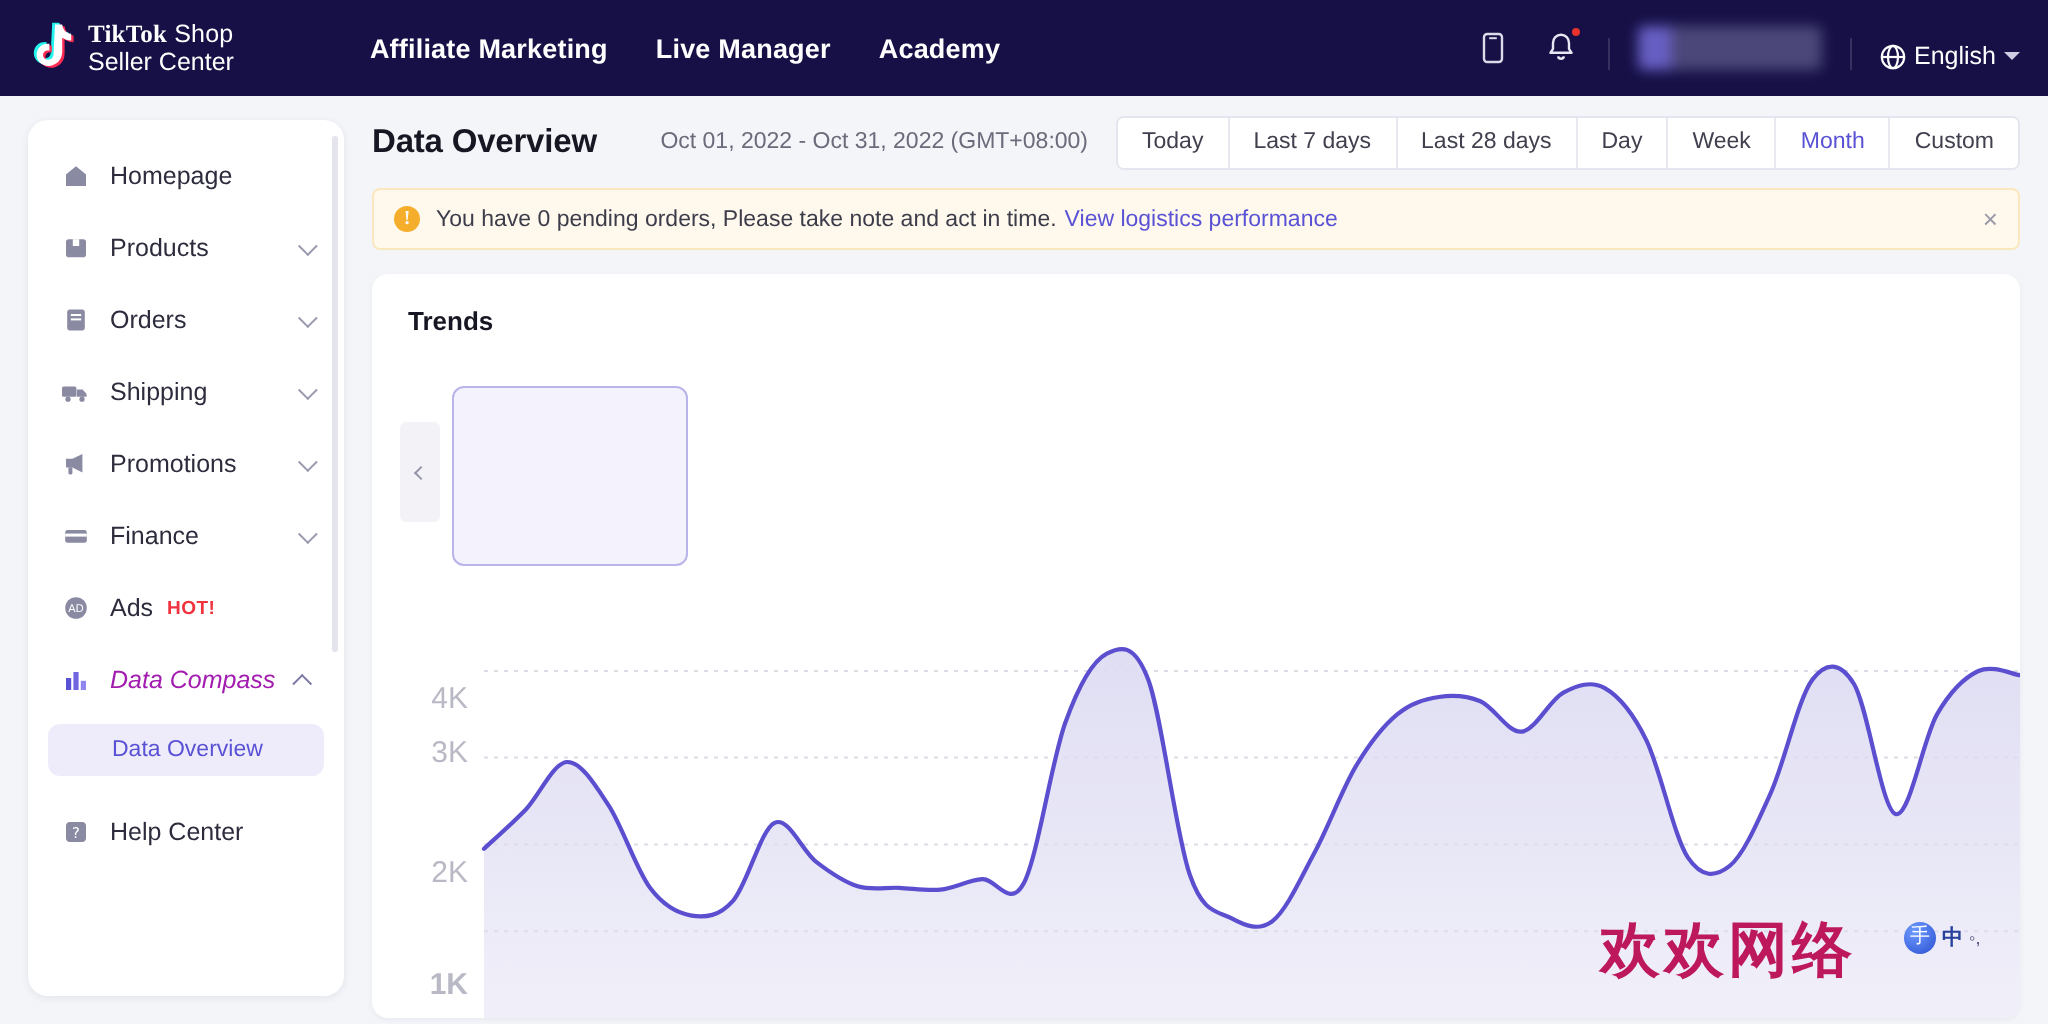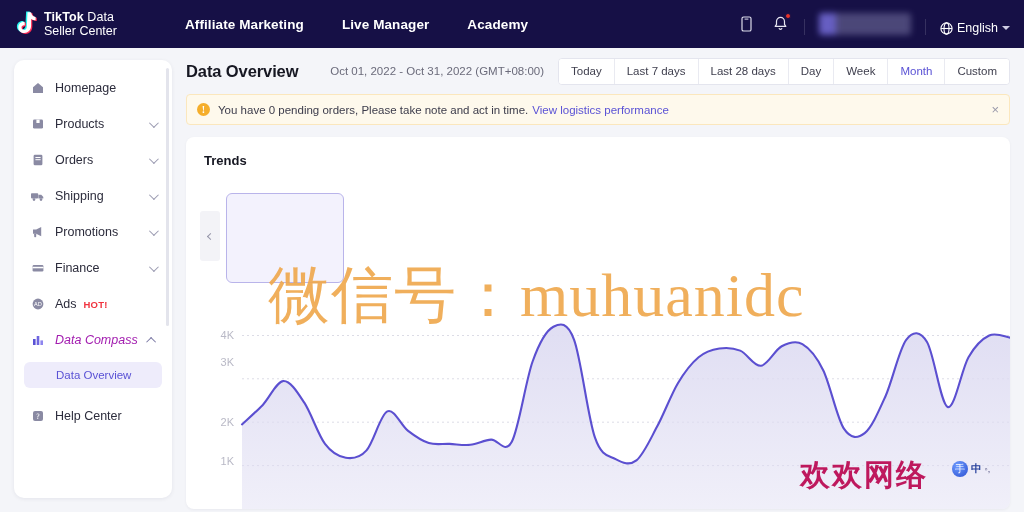--- a/index.html
+++ b/index.html
@@ -15,23 +15,23 @@
   .topnav {
     position: absolute; top: 0; left: 0; width: 1024px; height: 48px;
     background: #161046;
     display: flex; align-items: center;
   }
   .brand { display: flex; align-items: center; margin-left: 14px; }
   .tiktok-note { position: relative; width: 25px; height: 27px; margin-right: 5px; }
   .tiktok-note svg { position: absolute; top: 0; left: 0; }
   .brand-text { line-height: 1.12; color: #fff; }
   .brand-l1 { font-size: 12.5px; letter-spacing: .1px; }
-  .brand-l1 b { font-weight: 700; }
+  .brand-l1 b { font-weight: 700; font-family: Liberation Serif, serif; }
   .brand-l2 { font-size: 12.5px; font-weight: 400; }
-  .navlinks { display: flex; align-items: flex-end; margin-left: 68px; gap: 38px; }
+  .navlinks { display: flex; align-items: flex-end; margin-left: 68px; gap: 24px; }
   .navlink {
     color: #fff; font-size: 13.5px; font-weight: 700; letter-spacing: .1px;
     cursor: pointer; white-space: nowrap;
   }
   .nav-right {
     margin-left: auto; display: flex; align-items: flex-end;
     gap: 14px; margin-right: 14px;
   }
   .ic-btn { position: relative; width: 20px; height: 22px; cursor: pointer; display:flex; align-items:center; justify-content:center; }
   .badge-dot {
@@ -127,21 +127,21 @@
     width: 5px; height: 5px; border-left: 1.2px solid #9595a8; border-bottom: 1.2px solid #9595a8;
     transform: rotate(45deg); display:block;
   }
   .metric-card {
     position: absolute; left: 40px; top: 56px; width: 118px; height: 90px;
     border: 1px solid #b9b4ea; background: #f3f2fd; border-radius: 6px; cursor: pointer;
   }
 
   .chart-wrap { position: absolute; left: 0; top: 176px; width: 824px; height: 196px; }
   .chart-svg { position: absolute; left: 0; top: 0; }
-  .ytick { position: absolute; font-size: 11px; color: #b9b9c6; right: 0; }
+  .ytick { position: absolute; font-size: 15px; color: #b9b9c6; right: 0; margin-top: 12px; }
 
   
   .wm-main {
     position: absolute; left: 268px; top: 253px;
     font-family: "Liberation Serif", serif; font-size: 62px;
     color: #efa94f; opacity: .92; white-space: nowrap; letter-spacing: 1px;
     pointer-events: none;
   }
   .wm-red {
     position: absolute; left: 800px; top: 455px;
@@ -169,21 +169,21 @@
   <div class="topnav">
     <div class="brand">
       <div class="tiktok-note">
         <svg width="25" height="27" viewBox="0 0 25 27">
           <path d="M13.5 1.2h3.6c.3 2.6 1.9 4.4 4.5 4.7v3.3c-1.6.1-3.1-.4-4.5-1.3v6.9c0 4.3-3.2 7.2-6.9 7.2-3.2 0-5.9-2.4-5.9-5.6 0-3.5 2.9-6 6.4-5.5v3.5c-1.7-.5-3.2.6-3.2 2.1 0 1.4 1.2 2.4 2.6 2.4 1.6 0 2.7-1.2 2.7-3.1z" fill="#25f4ee" transform="translate(-1.4,-.8)"></path>
           <path d="M13.5 1.2h3.6c.3 2.6 1.9 4.4 4.5 4.7v3.3c-1.6.1-3.1-.4-4.5-1.3v6.9c0 4.3-3.2 7.2-6.9 7.2-3.2 0-5.9-2.4-5.9-5.6 0-3.5 2.9-6 6.4-5.5v3.5c-1.7-.5-3.2.6-3.2 2.1 0 1.4 1.2 2.4 2.6 2.4 1.6 0 2.7-1.2 2.7-3.1z" fill="#fe2c55" transform="translate(1.2,.9)"></path>
           <path d="M13.5 1.2h3.6c.3 2.6 1.9 4.4 4.5 4.7v3.3c-1.6.1-3.1-.4-4.5-1.3v6.9c0 4.3-3.2 7.2-6.9 7.2-3.2 0-5.9-2.4-5.9-5.6 0-3.5 2.9-6 6.4-5.5v3.5c-1.7-.5-3.2.6-3.2 2.1 0 1.4 1.2 2.4 2.6 2.4 1.6 0 2.7-1.2 2.7-3.1z" fill="#ffffff"></path>
         </svg>
       </div>
       <div class="brand-text">
-        <div class="brand-l1"><b>TikTok</b><span> Data</span></div>
+        <div class="brand-l1"><b>TikTok</b><span> Shop</span></div>
         <div class="brand-l2">Seller Center</div>
       </div>
     </div>
 
     <div class="navlinks">
       <div class="navlink">Affiliate Marketing</div>
       <div class="navlink">Live Manager</div>
       <div class="navlink">Academy</div>
     </div>
 
@@ -370,26 +370,25 @@
             <line x1="56" x2="824" y1="65.8" y2="65.8" stroke="#dcdce6" stroke-width="1" stroke-dasharray="2 3"></line>
             <line x1="56" x2="824" y1="109.2" y2="109.2" stroke="#dcdce6" stroke-width="1" stroke-dasharray="2 3"></line>
             <line x1="56" x2="824" y1="152.6" y2="152.6" stroke="#dcdce6" stroke-width="1" stroke-dasharray="2 3"></line>
             <path d="M 56.0 111.4 C 59.5 108.1, 69.8 99.1, 76.8 91.9 C 83.7 84.6, 90.6 68.4, 97.5 68.0 C 104.4 67.7, 111.4 79.2, 118.3 89.7 C 125.2 100.2, 132.1 121.7, 139.0 130.9 C 145.9 140.1, 152.9 143.7, 159.8 144.8 C 166.7 145.9, 173.6 145.2, 180.5 137.4 C 187.5 129.7, 194.4 101.6, 201.3 98.4 C 208.2 95.1, 215.1 112.6, 222.1 117.9 C 229.0 123.2, 235.9 127.9, 242.8 130.1 C 249.7 132.2, 256.6 130.6, 263.6 130.9 C 270.5 131.2, 277.4 132.5, 284.3 131.8 C 291.2 131.1, 298.2 127.1, 305.1 126.6 C 312.0 126.1, 318.9 141.8, 325.8 128.8 C 332.8 115.7, 339.7 67.7, 346.6 48.5 C 353.5 29.3, 360.4 17.4, 367.4 13.8 C 374.3 10.2, 381.2 8.4, 388.1 26.8 C 395.0 45.2, 401.9 104.5, 408.9 124.4 C 415.8 144.3, 422.7 142.3, 429.6 146.1 C 436.5 149.9, 443.5 152.8, 450.4 147.4 C 457.3 142.0, 464.2 126.4, 471.1 113.6 C 478.1 100.7, 485.0 81.8, 491.9 70.2 C 498.8 58.6, 505.7 49.9, 512.6 44.2 C 519.6 38.4, 526.5 36.6, 533.4 35.5 C 540.3 34.4, 547.2 34.8, 554.2 37.6 C 561.1 40.5, 568.0 53.6, 574.9 52.8 C 581.8 52.1, 588.8 36.9, 595.7 33.3 C 602.6 29.7, 609.5 27.2, 616.4 31.1 C 623.4 35.1, 630.3 43.1, 637.2 57.2 C 644.1 71.3, 651.0 105.3, 657.9 115.7 C 664.9 126.2, 671.8 125.5, 678.7 120.1 C 685.6 114.7, 692.5 98.7, 699.5 83.2 C 706.4 67.7, 713.3 35.8, 720.2 26.8 C 727.1 17.8, 734.1 17.8, 741.0 29.0 C 747.9 40.2, 754.8 91.5, 761.7 94.0 C 768.6 96.6, 775.6 56.1, 782.5 44.2 C 789.4 32.2, 796.3 25.7, 803.2 22.5 C 810.2 19.2, 820.5 24.3, 824.0 24.6 L 824.0 196 L 56.0 196 Z" fill="url(#ag)"></path>
             <path d="M 56.0 111.4 C 59.5 108.1, 69.8 99.1, 76.8 91.9 C 83.7 84.6, 90.6 68.4, 97.5 68.0 C 104.4 67.7, 111.4 79.2, 118.3 89.7 C 125.2 100.2, 132.1 121.7, 139.0 130.9 C 145.9 140.1, 152.9 143.7, 159.8 144.8 C 166.7 145.9, 173.6 145.2, 180.5 137.4 C 187.5 129.7, 194.4 101.6, 201.3 98.4 C 208.2 95.1, 215.1 112.6, 222.1 117.9 C 229.0 123.2, 235.9 127.9, 242.8 130.1 C 249.7 132.2, 256.6 130.6, 263.6 130.9 C 270.5 131.2, 277.4 132.5, 284.3 131.8 C 291.2 131.1, 298.2 127.1, 305.1 126.6 C 312.0 126.1, 318.9 141.8, 325.8 128.8 C 332.8 115.7, 339.7 67.7, 346.6 48.5 C 353.5 29.3, 360.4 17.4, 367.4 13.8 C 374.3 10.2, 381.2 8.4, 388.1 26.8 C 395.0 45.2, 401.9 104.5, 408.9 124.4 C 415.8 144.3, 422.7 142.3, 429.6 146.1 C 436.5 149.9, 443.5 152.8, 450.4 147.4 C 457.3 142.0, 464.2 126.4, 471.1 113.6 C 478.1 100.7, 485.0 81.8, 491.9 70.2 C 498.8 58.6, 505.7 49.9, 512.6 44.2 C 519.6 38.4, 526.5 36.6, 533.4 35.5 C 540.3 34.4, 547.2 34.8, 554.2 37.6 C 561.1 40.5, 568.0 53.6, 574.9 52.8 C 581.8 52.1, 588.8 36.9, 595.7 33.3 C 602.6 29.7, 609.5 27.2, 616.4 31.1 C 623.4 35.1, 630.3 43.1, 637.2 57.2 C 644.1 71.3, 651.0 105.3, 657.9 115.7 C 664.9 126.2, 671.8 125.5, 678.7 120.1 C 685.6 114.7, 692.5 98.7, 699.5 83.2 C 706.4 67.7, 713.3 35.8, 720.2 26.8 C 727.1 17.8, 734.1 17.8, 741.0 29.0 C 747.9 40.2, 754.8 91.5, 761.7 94.0 C 768.6 96.6, 775.6 56.1, 782.5 44.2 C 789.4 32.2, 796.3 25.7, 803.2 22.5 C 810.2 19.2, 820.5 24.3, 824.0 24.6" fill="none" stroke="#5b4fd0" stroke-width="2.1" stroke-linejoin="round" stroke-linecap="round"></path>
           </svg>
         <div id="yticks">
             <div class="ytick" style="top: 16.4615px; right: 776px;">4K</div>
             <div class="ytick" style="top: 43px; right: 776px;">3K</div>
             <div class="ytick" style="top: 103.231px; right: 776px;">2K</div>
-            <div class="ytick" style="top: 142px; right: 776px;">1K</div>
+            <div class="ytick" style="top: 159px; right: 776px; font-weight: bold;">1K</div>
           </div>
       </div>
     </div>
   </div>
 
-  <div class="wm-main">微信号：muhuanidc</div>
   <div class="wm-red">欢欢网络</div>
   <div class="ime">
     <span class="ime-ball">手</span>
     <span class="ime-t">中</span>
     <span class="ime-t2">◦,</span>
   </div>
 </div>
 
 </body></html>

